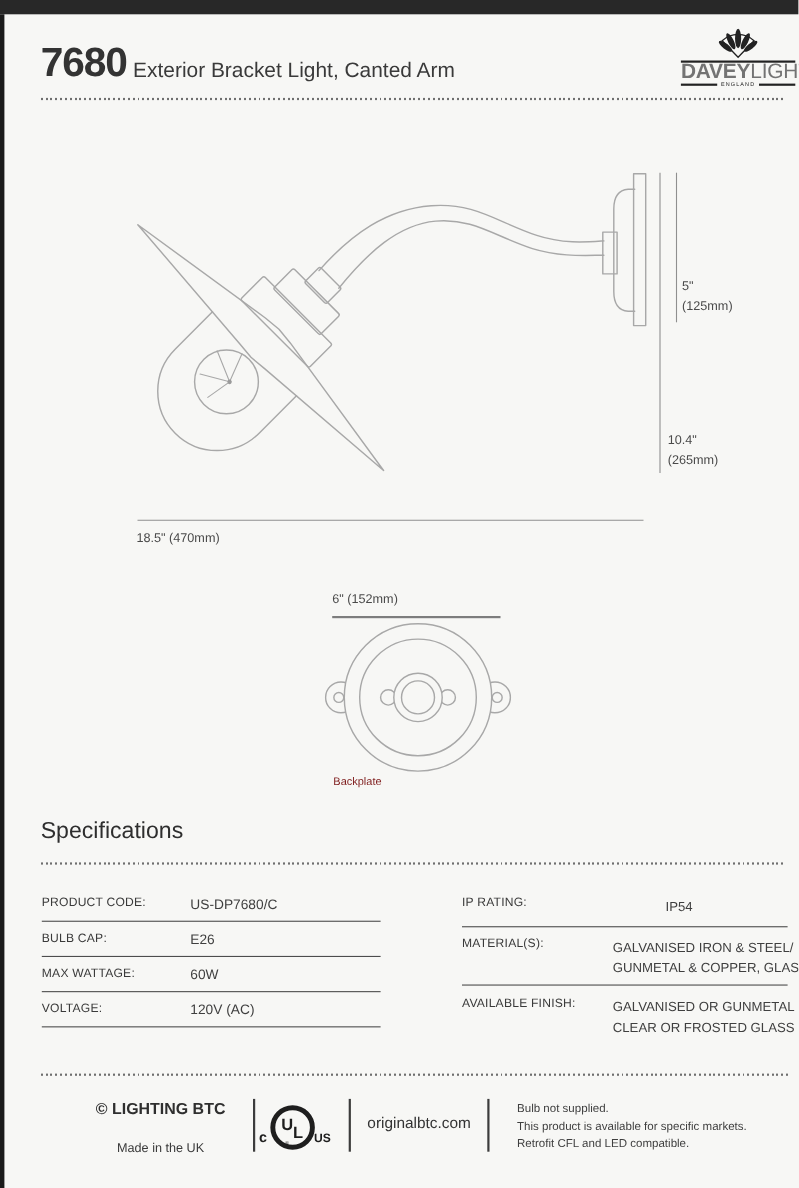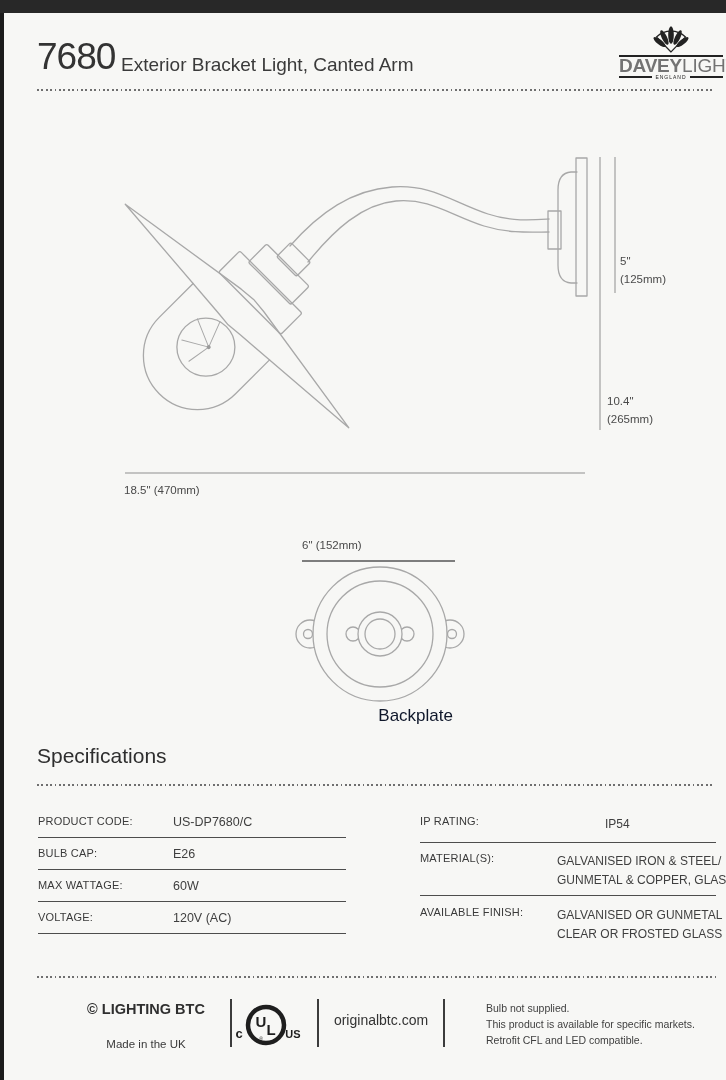--- a/index.html
+++ b/index.html
@@ -6,21 +6,21 @@
   body{
     width:726px;height:1080px;position:relative;overflow:hidden;
     background:#f7f7f5;color:#3a3a3a;
     font-family:"Liberation Sans", sans-serif;
   }
   .abs{position:absolute;}
   
   .topbar{left:0;top:0;width:726px;height:13px;background:#282828;}
   .leftborder{left:0;top:13px;width:4px;height:1067px;background:#1b1b1b;}
   
-  .prodnum{left:37px;top:37px;font-size:37px;line-height:40px;font-weight:400;letter-spacing:-1px;color:#333;}
+  .prodnum{left:37px;top:37px;font-size:37px;line-height:40px;font-weight:700;letter-spacing:-1px;color:#333;}
   .prodtitle{left:121px;top:54px;font-size:19px;line-height:22px;font-weight:400;color:#3a3a3a;}
   .logo{left:619px;top:24px;width:104px;text-align:center;}
   .logo-fan{height:30px;display:flex;justify-content:center;}
   .logo-rule{height:2px;background:#222;margin-top:1px;}
   .logo-name{font-size:19px;line-height:17px;letter-spacing:-0.2px;color:#737373;white-space:nowrap;}
   .logo-name .bold{font-weight:700;}
   .logo-bottom{display:flex;align-items:center;gap:3px;margin-top:0px;}
   .logo-bottom .ln{flex:1;height:1.5px;background:#222;}
   .logo-country{font-size:5px;letter-spacing:1px;color:#222;line-height:6px;}
   
@@ -28,21 +28,21 @@
   .rule-header{left:37px;top:89px;width:675px;}
   .rule-specs{left:37px;top:784px;width:675px;}
   .rule-footer{left:37px;top:976px;width:681px;}
   
   .dim{font-size:11.5px;line-height:18px;color:#4a4a4a;}
   .dim-plate{left:620px;top:252px;}
   .dim-drop{left:607px;top:392px;}
   .dim-proj{left:124px;top:481px;}
   .bp-dim{left:302px;top:536px;}
   .bp-line{left:302px;top:560px;width:153px;height:1.5px;background:#7d7d7d;}
-  .bp-caption{left:303px;top:706px;width:150px;text-align:right;font-size:17px;color:#0f172a;}
+  .bp-caption{left:303px;top:706px;width:150px;text-align:left;font-size:10px;color:#7f1d1d;}
   
   .spec-heading{left:37px;top:743px;font-size:21px;line-height:26px;color:#2e2e2e;}
   .spec-left{left:38px;top:806px;width:308px;}
   .spec-right{left:420px;top:806px;width:296px;}
   .spec-row{display:flex;align-items:flex-start;padding:9px 0 6px 0;}
   .spec-row.b{border-bottom:1.5px solid #4d4d4d;}
   .spec-left .spec-row{height:16px;}
   .spec-label{width:135px;flex:none;font-size:11px;font-weight:400;letter-spacing:0.2px;color:#3a3a3a;white-space:nowrap;}
   .spec-value{font-size:12.5px;color:#3f3f3f;white-space:nowrap;}
   .spec-right .spec-label{width:137px;}
@@ -51,21 +51,21 @@
   .spec-right .r2{padding:9px 0 5px 0;}
   .spec-right .r3{padding:10px 0 0 0;}
   
   .f-copy{left:60px;top:1001px;width:172px;text-align:center;}
   .f-copy .l1{font-size:14.5px;font-weight:700;color:#2f2f2f;line-height:17px;}
   .f-copy .l2{font-size:11.5px;color:#3a3a3a;margin-top:20px;}
   .f-div{width:1.5px;height:48px;background:#3c3c3c;top:999px;}
   .d1{left:230px;} .d2{left:317px;} .d3{left:443px;}
   .f-ul{left:230px;top:1001px;}
   .f-web{left:325px;top:1012px;width:112px;text-align:center;font-size:14px;color:#333;}
-  .f-notes{left:470px;top:1000px;font-size:10.5px;line-height:16px;color:#3f3f3f;margin-left:16px;}
+  .f-notes{left:470px;top:1000px;font-size:10.5px;line-height:16px;color:#3f3f3f;}
 </style>
 </head>
 <body>
 
 <div class="abs topbar"></div>
 <div class="abs leftborder"></div>
 
 <div class="abs prodnum">7680</div>
 <div class="abs prodtitle">Exterior Bracket Light, Canted Arm</div>
 

